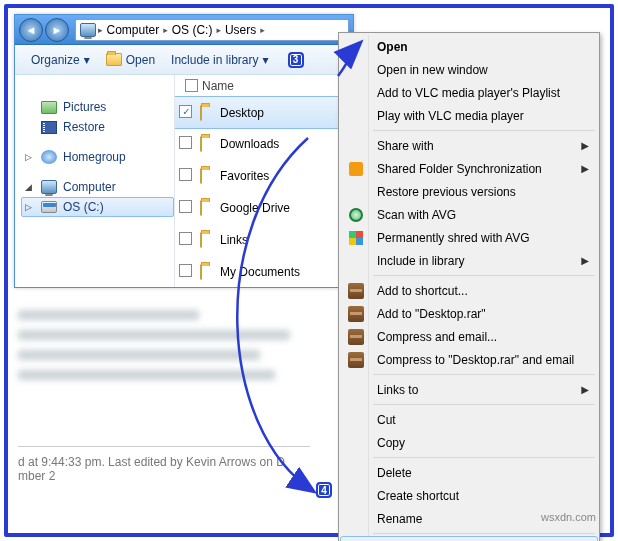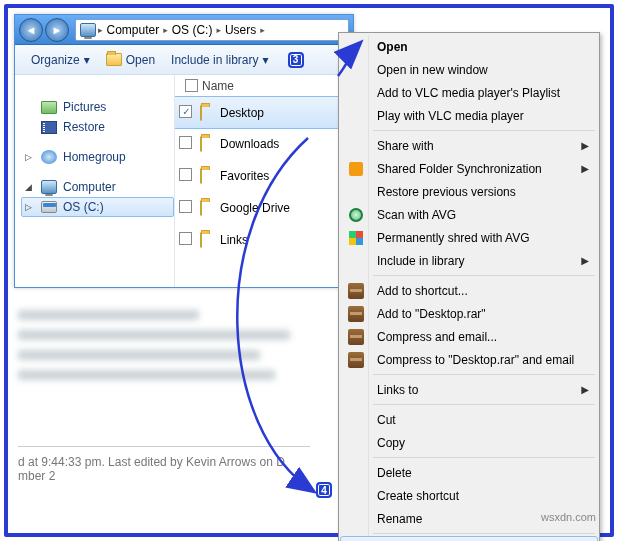--- a/index.html
+++ b/index.html
@@ -187,20 +187,25 @@
               <tr>
                 <td class="row-chk"><span class="chk"></span></td>
                 <td class="row-ico"><span class="folder-ico"></span></td>
                 <td>Google Drive</td>
               </tr>
               <tr>
                 <td class="row-chk"><span class="chk"></span></td>
                 <td class="row-ico"><span class="folder-ico"></span></td>
                 <td>Links</td>
               </tr>
+              <tr>
+                <td class="row-chk"><span class="chk"></span></td>
+                <td class="row-ico"><span class="folder-ico"></span></td>
+                <td>My Documents</td>
+              </tr>
             </tbody>
         </table>
       </div>
     </div>
   </div>
 
   <div class="ctx">
     <div class="gutter"></div>
     <div class="mi top">
         <span>Open</span>

